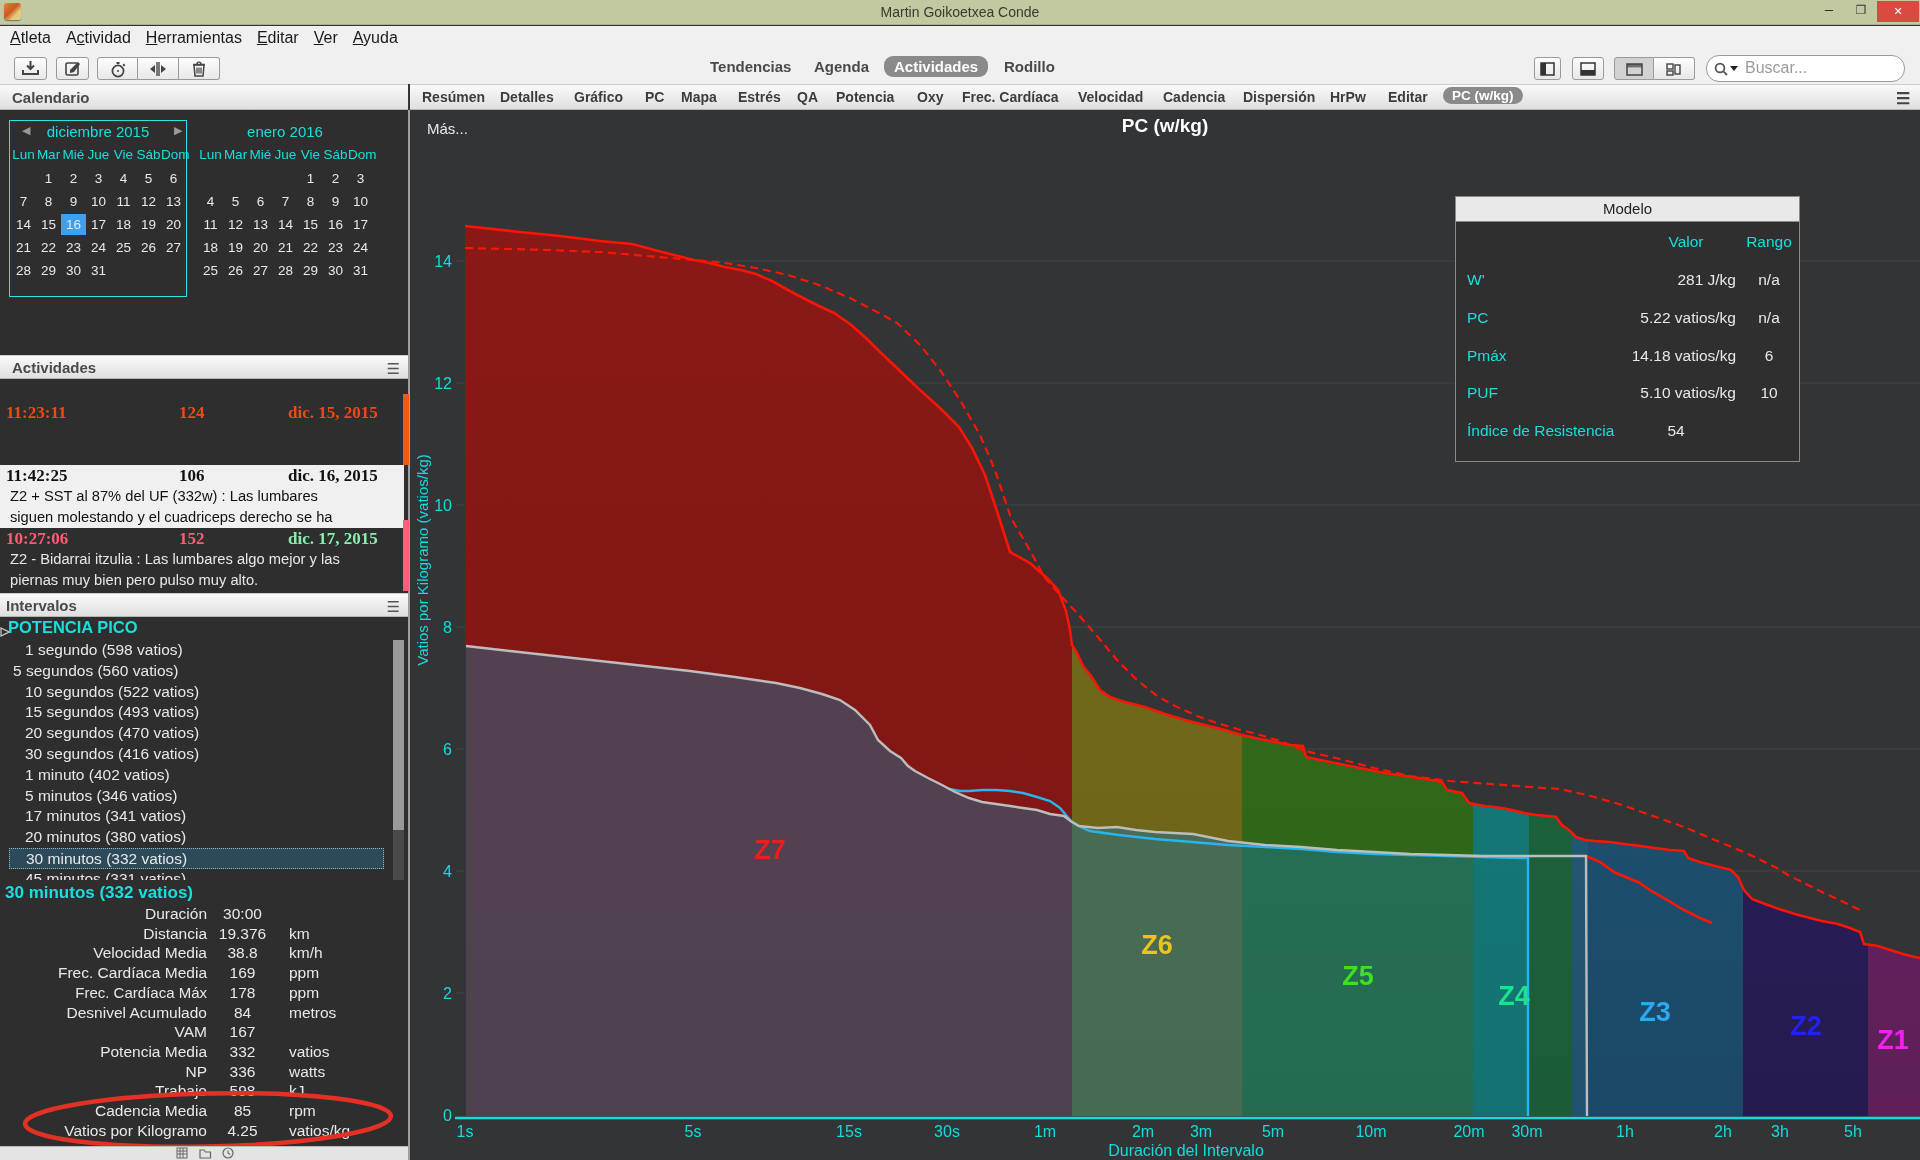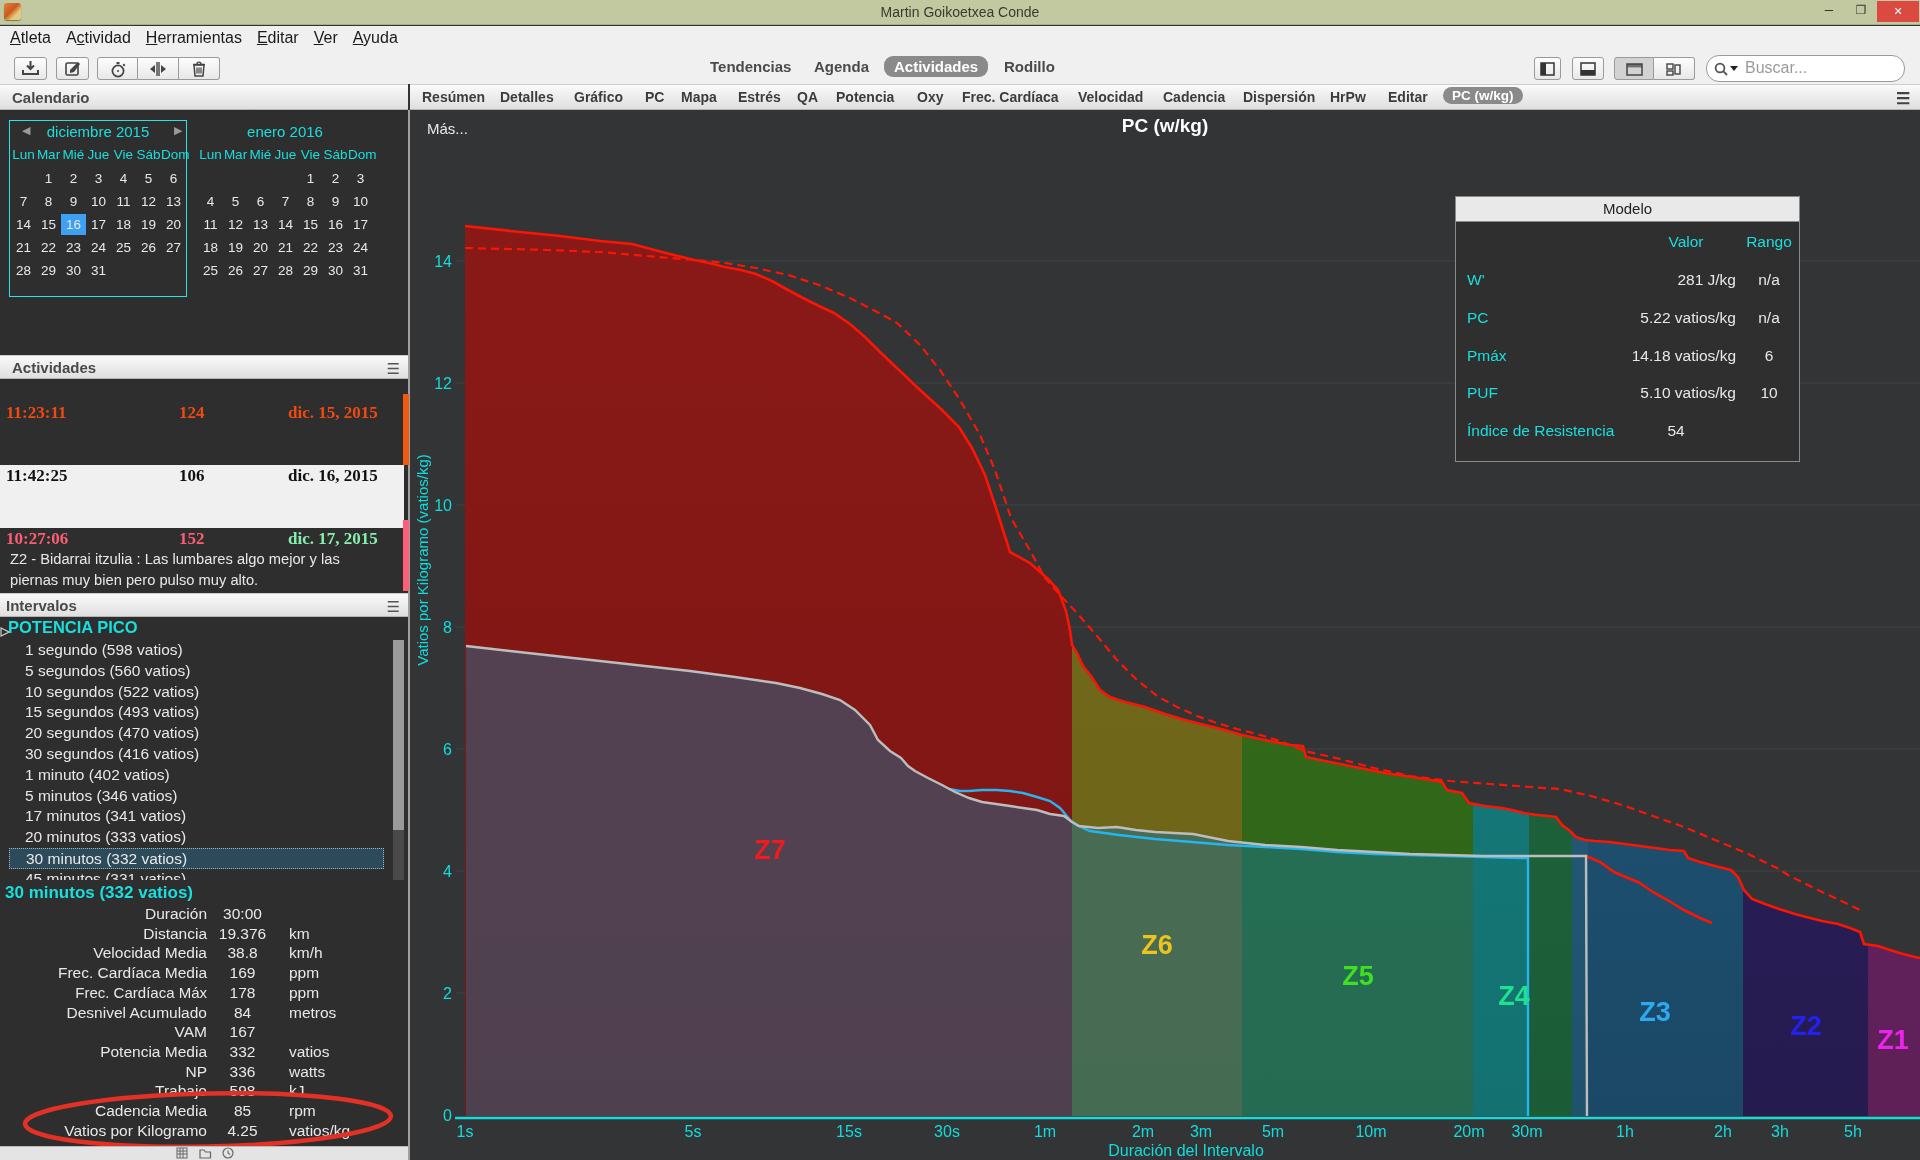--- a/index.html
+++ b/index.html
@@ -206,43 +206,44 @@
     <div class="abs" style="left:0;top:402px;width:404px;height:63px;">
       <div class="serifb" style="position:absolute;left:6px;top:1px;font-size:17px;color:#f04a10">11:23:11</div>
       <div class="serifb" style="position:absolute;left:179px;top:1px;font-size:17px;color:#f04a10">124</div>
       <div class="serifb" style="position:absolute;left:288px;top:1px;font-size:17px;color:#f04a10">dic. 15, 2015</div>
     </div>
     <div class="abs" style="left:403px;top:394px;width:6px;height:71px;background:#f05a10"></div>
     <div class="abs" style="left:0;top:465px;width:404px;height:63px;background:#f0f0f0;">
       <div class="serifb" style="position:absolute;left:6px;top:1px;font-size:17px;color:#111">11:42:25</div>
       <div class="serifb" style="position:absolute;left:179px;top:1px;font-size:17px;color:#111">106</div>
       <div class="serifb" style="position:absolute;left:288px;top:1px;font-size:17px;color:#111">dic. 16, 2015</div>
+      <div style="position:absolute;left:10px;top:21px;font-size:14.7px;color:#111;line-height:21px">Z2 + SST al 87% del UF (332w) : Las lumbares<br>siguen molestando y el cuadriceps derecho se ha</div>
     </div>
     <div class="abs" style="left:0;top:528px;width:404px;height:63px;">
       <div class="serifb" style="position:absolute;left:6px;top:1px;font-size:17px;color:#ff5d73">10:27:06</div>
       <div class="serifb" style="position:absolute;left:179px;top:1px;font-size:17px;color:#ff5d73">152</div>
       <div class="serifb" style="position:absolute;left:288px;top:1px;font-size:17px;color:#86efac">dic. 17, 2015</div>
       <div style="position:absolute;left:10px;top:21px;font-size:14.7px;color:#e8e8e8;line-height:21px">Z2 - Bidarrai itzulia : Las lumbares algo mejor y las<br>piernas muy bien pero pulso muy alto.</div>
     </div>
     <div class="abs" style="left:403px;top:520px;width:6px;height:71px;background:#ff5d78"></div>
     <div class="abs hdr" style="left:0;top:593px;width:408px;height:24px"><span class="t" style="margin-left:6px;line-height:23px">Intervalos</span><span class="ham">☰</span></div>
     <svg class="abs" width="10" height="10" viewBox="0 0 10 10" style="left:0px;top:627px">
       <path d="M1 1 L9 5 L1 9 z" fill="none" stroke="#cfcfcf" stroke-width="1.2"></path>
     </svg>
     <div class="abs cy" style="left:8px;top:618px;font-size:16.5px;font-weight:bold">POTENCIA PICO</div>
     <div class="abs wh" style="left:9px;top:640px;width:375px;height:21px;line-height:20px;font-size:15.5px;"><span style="margin-left:16px">1 segundo (598 vatios)</span></div>
-    <div class="abs wh" style="left:9px;top:660.8px;width:375px;height:21px;line-height:20px;font-size:15.5px;"><span style="margin-left:16px">5 segundos (560 vatios)</span></div>
+    <div class="abs wh" style="left:9px;top:660.8px;width:375px;height:21px;line-height:20px;font-size:15.5px;"><span style="margin-left:4px">5 segundos (560 vatios)</span></div>
     <div class="abs wh" style="left:9px;top:681.5999999999999px;width:375px;height:21px;line-height:20px;font-size:15.5px;"><span style="margin-left:16px">10 segundos (522 vatios)</span></div>
     <div class="abs wh" style="left:9px;top:702.3999999999999px;width:375px;height:21px;line-height:20px;font-size:15.5px;"><span style="margin-left:16px">15 segundos (493 vatios)</span></div>
     <div class="abs wh" style="left:9px;top:723.1999999999998px;width:375px;height:21px;line-height:20px;font-size:15.5px;"><span style="margin-left:16px">20 segundos (470 vatios)</span></div>
     <div class="abs wh" style="left:9px;top:743.9999999999998px;width:375px;height:21px;line-height:20px;font-size:15.5px;"><span style="margin-left:16px">30 segundos (416 vatios)</span></div>
     <div class="abs wh" style="left:9px;top:764.7999999999997px;width:375px;height:21px;line-height:20px;font-size:15.5px;"><span style="margin-left:16px">1 minuto (402 vatios)</span></div>
     <div class="abs wh" style="left:9px;top:785.5999999999997px;width:375px;height:21px;line-height:20px;font-size:15.5px;"><span style="margin-left:16px">5 minutos (346 vatios)</span></div>
     <div class="abs wh" style="left:9px;top:806.3999999999996px;width:375px;height:21px;line-height:20px;font-size:15.5px;"><span style="margin-left:16px">17 minutos (341 vatios)</span></div>
-    <div class="abs wh" style="left:9px;top:827.1999999999996px;width:375px;height:21px;line-height:20px;font-size:15.5px;"><span style="margin-left:16px">20 minutos (333 vatios)</span></div>
+    <div class="abs wh" style="left:9px;top:827.1999999999996px;width:375px;height:21px;line-height:20px;font-size:15.5px;"><span style="margin-left:16px">20 minutos (380 vatios)</span></div>
     <div class="abs wh" style="left:9px;top:847.9999999999995px;width:375px;height:21px;line-height:20px;font-size:15.5px;background:#2c4a59;border:1px dotted #9ab6c4;"><span style="margin-left:16px">30 minutos (332 vatios)</span></div>
     <div class="abs wh" style="left:9px;top:868.7999999999995px;width:375px;height:21px;line-height:20px;font-size:15.5px;"><span style="margin-left:16px">45 minutos (331 vatios)</span></div>
     <div class="abs" style="left:0;top:880px;width:408px;height:266px;background:#2e2e2e"></div>
     <div class="abs" style="left:393px;top:640px;width:11px;height:240px;background:#4a4a4a"></div>
     <div class="abs" style="left:393px;top:640px;width:11px;height:190px;background:#9a9a9a"></div>
     <div class="abs cy" style="left:5px;top:883px;font-size:17px;font-weight:bold">30 minutos (332 vatios)</div>
     <div class="abs wh" style="left:0;top:905px;width:207px;text-align:right;font-size:15.5px">Duración</div>
     <div class="abs wh" style="left:215px;top:905px;width:55px;text-align:center;font-size:15.5px">30:00</div>
     <div class="abs wh" style="left:0;top:924.7px;width:207px;text-align:right;font-size:15.5px">Distancia</div>
     <div class="abs wh" style="left:215px;top:924.7px;width:55px;text-align:center;font-size:15.5px">19.376</div>

